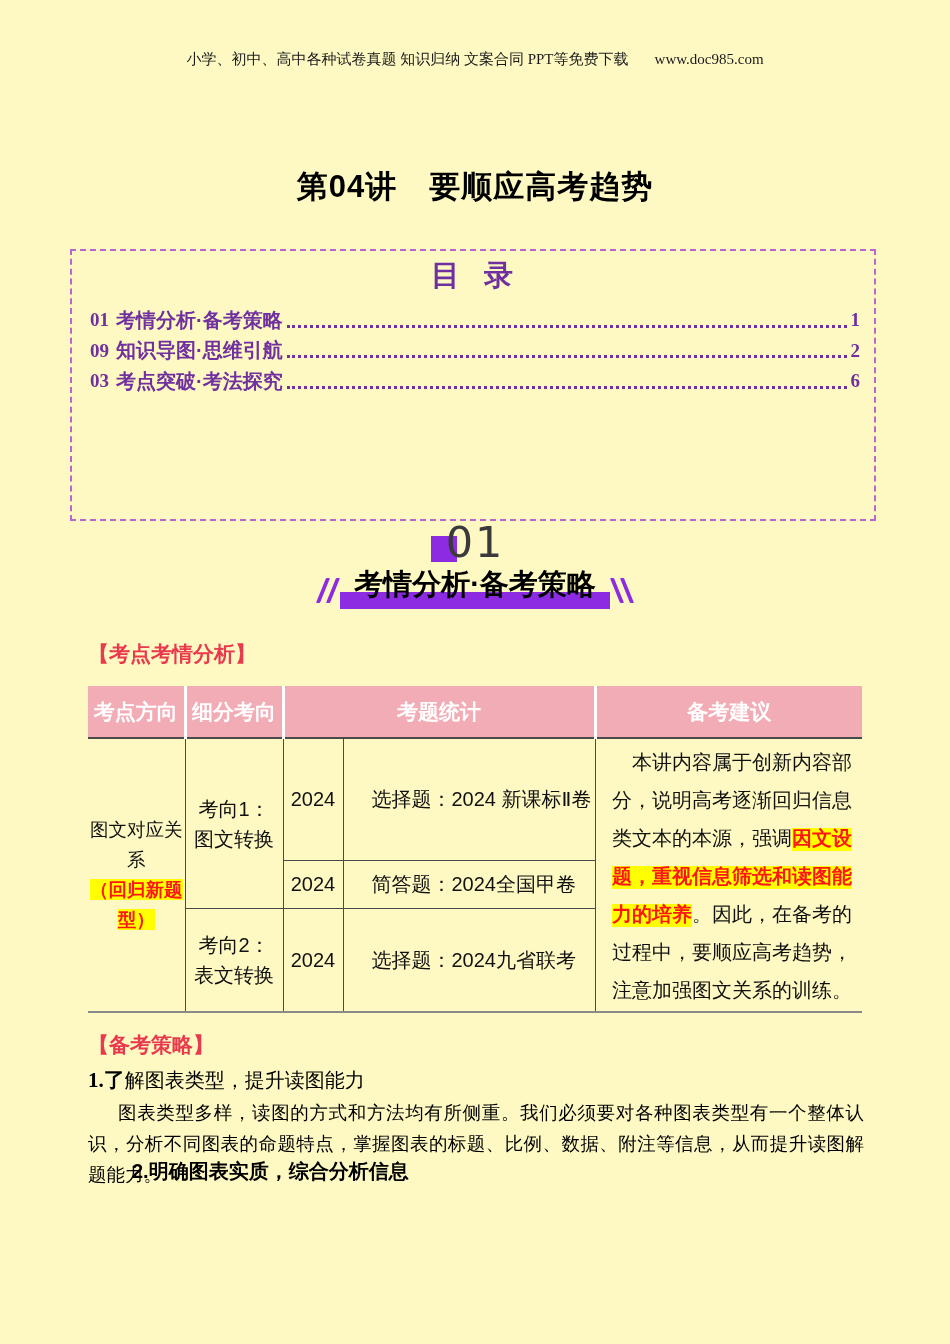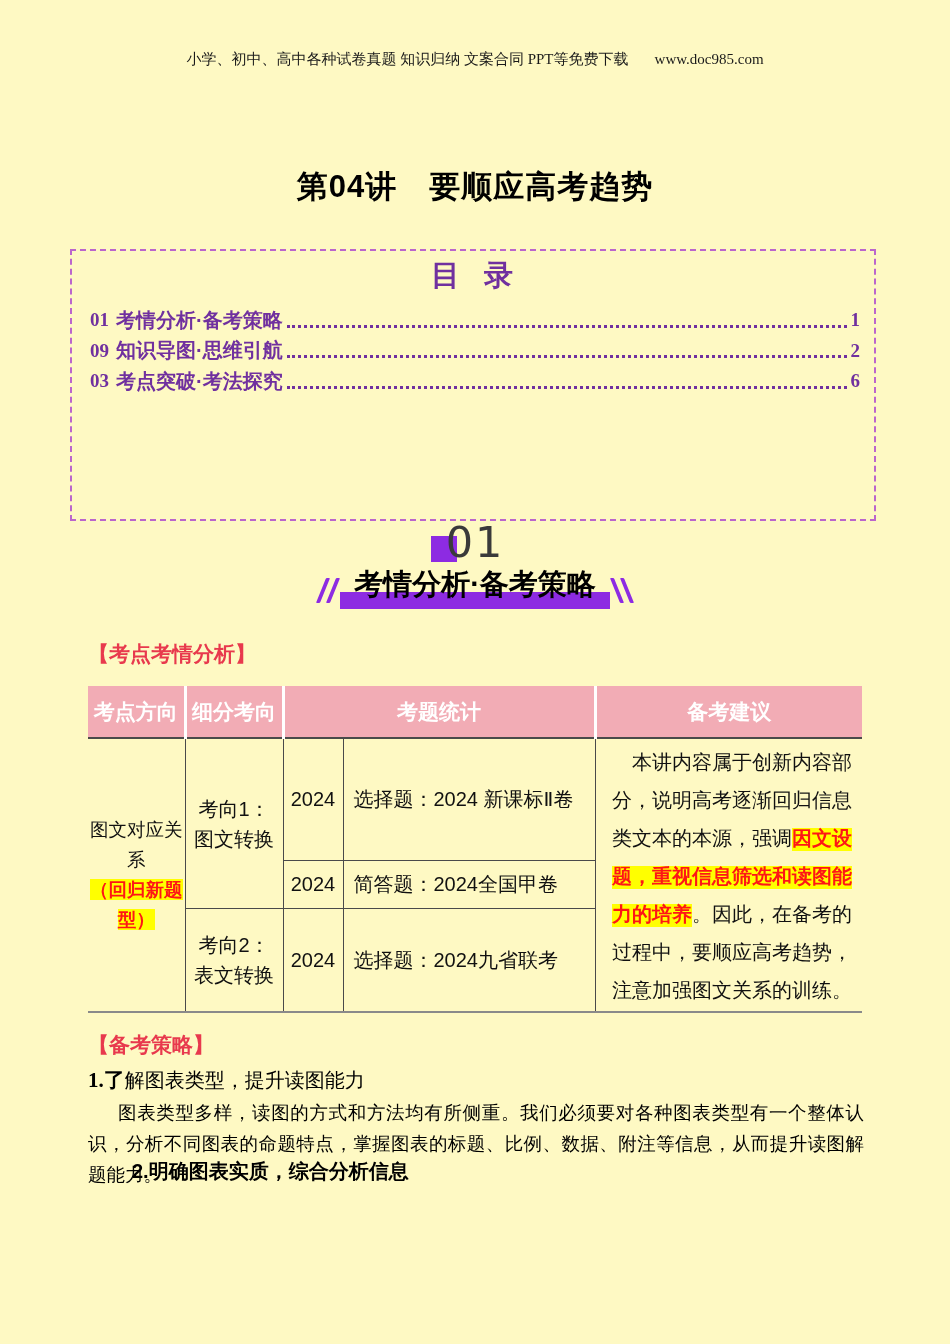--- a/index.html
+++ b/index.html
@@ -53,21 +53,21 @@
   .exam-table th{background:#f2acb5;color:#ffffff;font-size:21px;font-weight:bold;
                  border-right:3px solid #ffffff;border-bottom:2px solid #4a4a4a;}
   .exam-table th:last-child{border-right:none;}
   .exam-table thead tr{height:52px;}
   .exam-table td{border:1px solid #4a4a4a;font-size:20px;color:#111;vertical-align:middle;
                  text-align:center;padding:0;}
   tr.r1{height:118px;} tr.r2{height:47px;} tr.r3{height:100px;}
   td.direction{border-left:none;font-size:18.5px;line-height:30px;padding:0 1px;}
   td.bottom{border-bottom:2px solid #8a8a8a;}
   td.focus{line-height:30px;}
-  td.stat{text-align:left;padding-left:10px;}
+  td.stat{text-align:left;padding-left:28px;}
   td.advice{border-right:none;text-align:right;line-height:38px;padding:6px 10px 0 12px;font-family:Liberation Mono, monospace;}
   .red-on-yellow{color:#fe1616;background:#ffff00;font-weight:bold;}
 
   
   .point-line{position:absolute;left:88px;font-family:"Liberation Serif","DejaVu Serif",serif;
               font-size:20px;color:#000;}
   .point-lead{font-weight:bold;font-size:21px;}
   .point-bold{position:absolute;left:88px;font-size:20px;font-weight:bold;color:#000;}
   .body-para{position:absolute;left:88px;width:776px;font-family:"Liberation Serif","DejaVu Serif",serif;
              font-size:18.5px;line-height:31px;color:#000;text-indent:30px;text-align:justify;}

